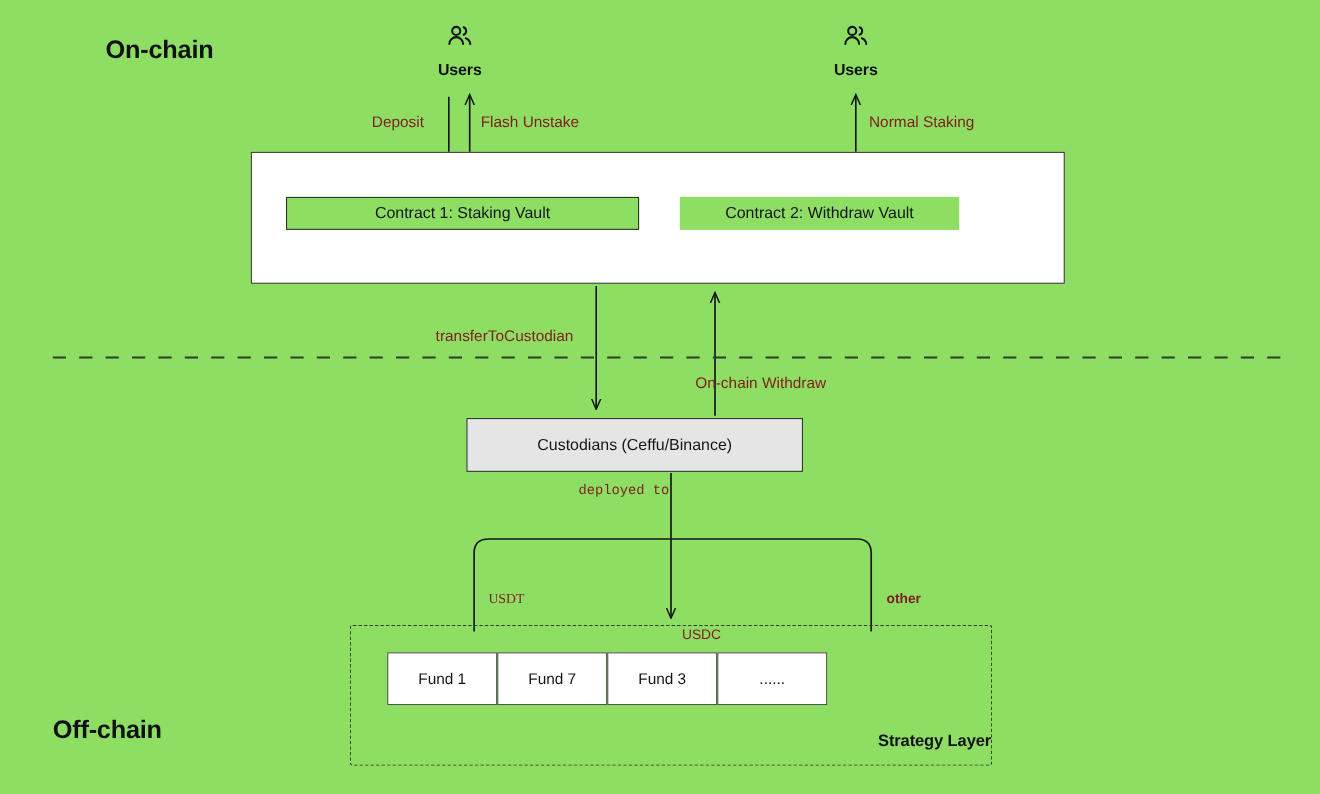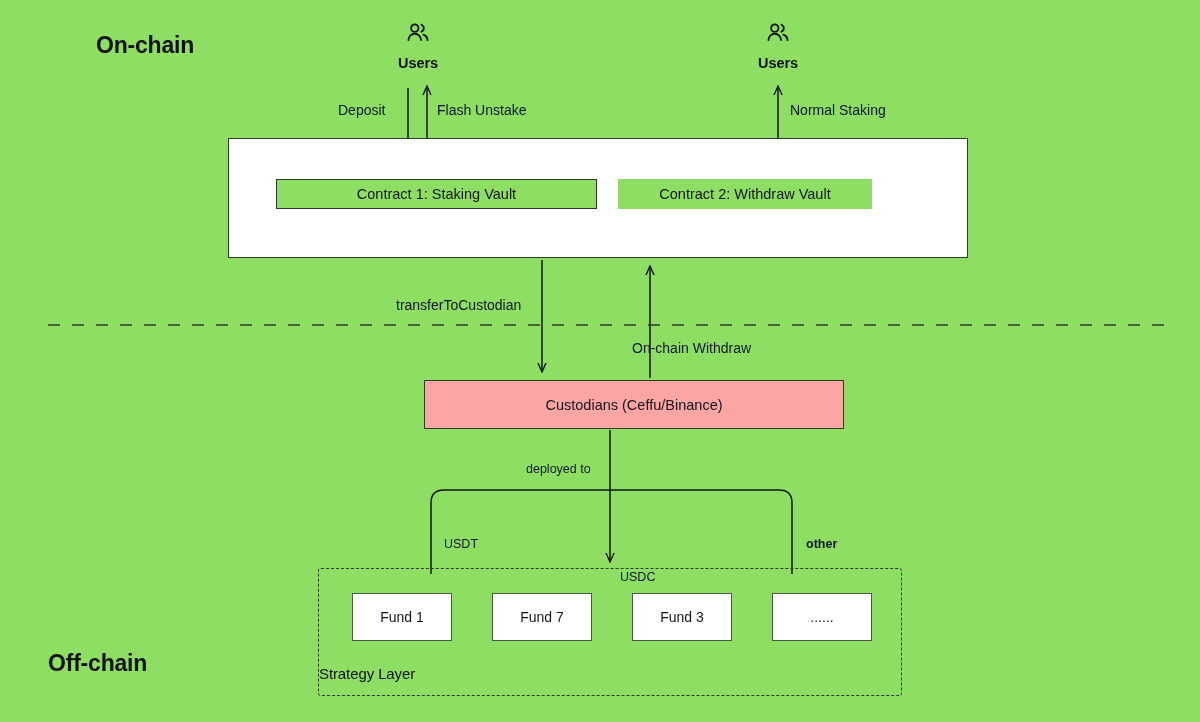--- a/index.html
+++ b/index.html
@@ -46,72 +46,72 @@
     box-sizing:border-box;
   }
   .contract-box{
     position:absolute;
     height:30px;
     display:flex;align-items:center;justify-content:center;
     font-size:14.5px;color:#14151a;
     background:#8ede63;
     box-sizing:border-box;
   }
-  #contract-1{left:31px;top:40px;width:321px;border:1.6px solid #2f3b28;margin-left:16px;}
+  #contract-1{left:31px;top:40px;width:321px;border:1.6px solid #2f3b28;}
   #contract-2{left:389px;top:40px;width:254px;border:none;}
 
   .bnb-row{
     position:absolute;left:0;right:0;top:86px;
     display:flex;align-items:center;justify-content:center;gap:8px;
   }
   .bnb-name{font-weight:bold;font-size:15px;color:#14151a;letter-spacing:-0.1px;}
 
   
-  .edge-label{font-size:14px;color:#0f172a;white-space:nowrap;}
+  .edge-label{font-size:14px;color:#7f1d1d;white-space:nowrap;}
   .edge-label.small{font-size:12.5px;}
   #lbl-deposit{left:338px;top:102px;}
   #lbl-flash{left:437px;top:102px;}
   #lbl-normal{left:790px;top:102px;}
   #lbl-transfer{left:396px;top:284px;margin-top:13px;}
   #lbl-withdraw{left:632px;top:340px;}
-  #lbl-deployed{left:526px;top:462px;}
-  #lbl-usdt{left:444px;top:537px;}
+  #lbl-deployed{left:526px;top:439px;font-family:Liberation Mono, monospace;}
+  #lbl-usdt{left:444px;top:537px;font-family:Liberation Serif, serif;}
   #lbl-usdc{left:620px;top:530px;margin-top:40px;}
   #lbl-other{left:806px;top:537px;font-weight:bold;}
 
   
   #custodians-box{
-    left:424px;top:380px;width:420px;height:49px;
-    background:#fca5a5;border:1.6px solid #2f3b28;box-sizing:border-box;
+    left:424px;top:380px;width:306px;height:49px;
+    background:#e5e5e5;border:1.6px solid #2f3b28;box-sizing:border-box;
     display:flex;align-items:center;justify-content:center;
     font-size:14.5px;color:#14151a;
   }
 
   
   #strategy-layer{
     left:318px;top:568px;width:584px;height:128px;
     border:1.6px dashed #2f3b28;
     box-sizing:border-box;
     border-radius:3px;
   }
   #fund-row{
     position:absolute;left:33px;top:24px;width:520px;
-    display:flex;justify-content:space-between;
+    display:flex;justify-content:flex-start;
   }
   .fund-box{
     width:100px;height:48px;
     background:#ffffff;
     border:1.4px solid #4a5a40;
     box-sizing:border-box;
     display:flex;align-items:center;justify-content:center;
     font-size:14px;color:#14151a;
   }
   #strategy-caption{
     position:absolute;left:0;right:0;top:96px;
-    text-align:left;font-weight:normal;font-size:15px;
+    text-align:right;font-weight:bold;font-size:15px;
     letter-spacing:-0.1px;color:#101114;
   }
 </style>
 </head>
 <body>
 
 <div id="canvas">
 
   <svg class="svg-layer" viewBox="0 0 1200 722" width="1200" height="722">
     <defs>

